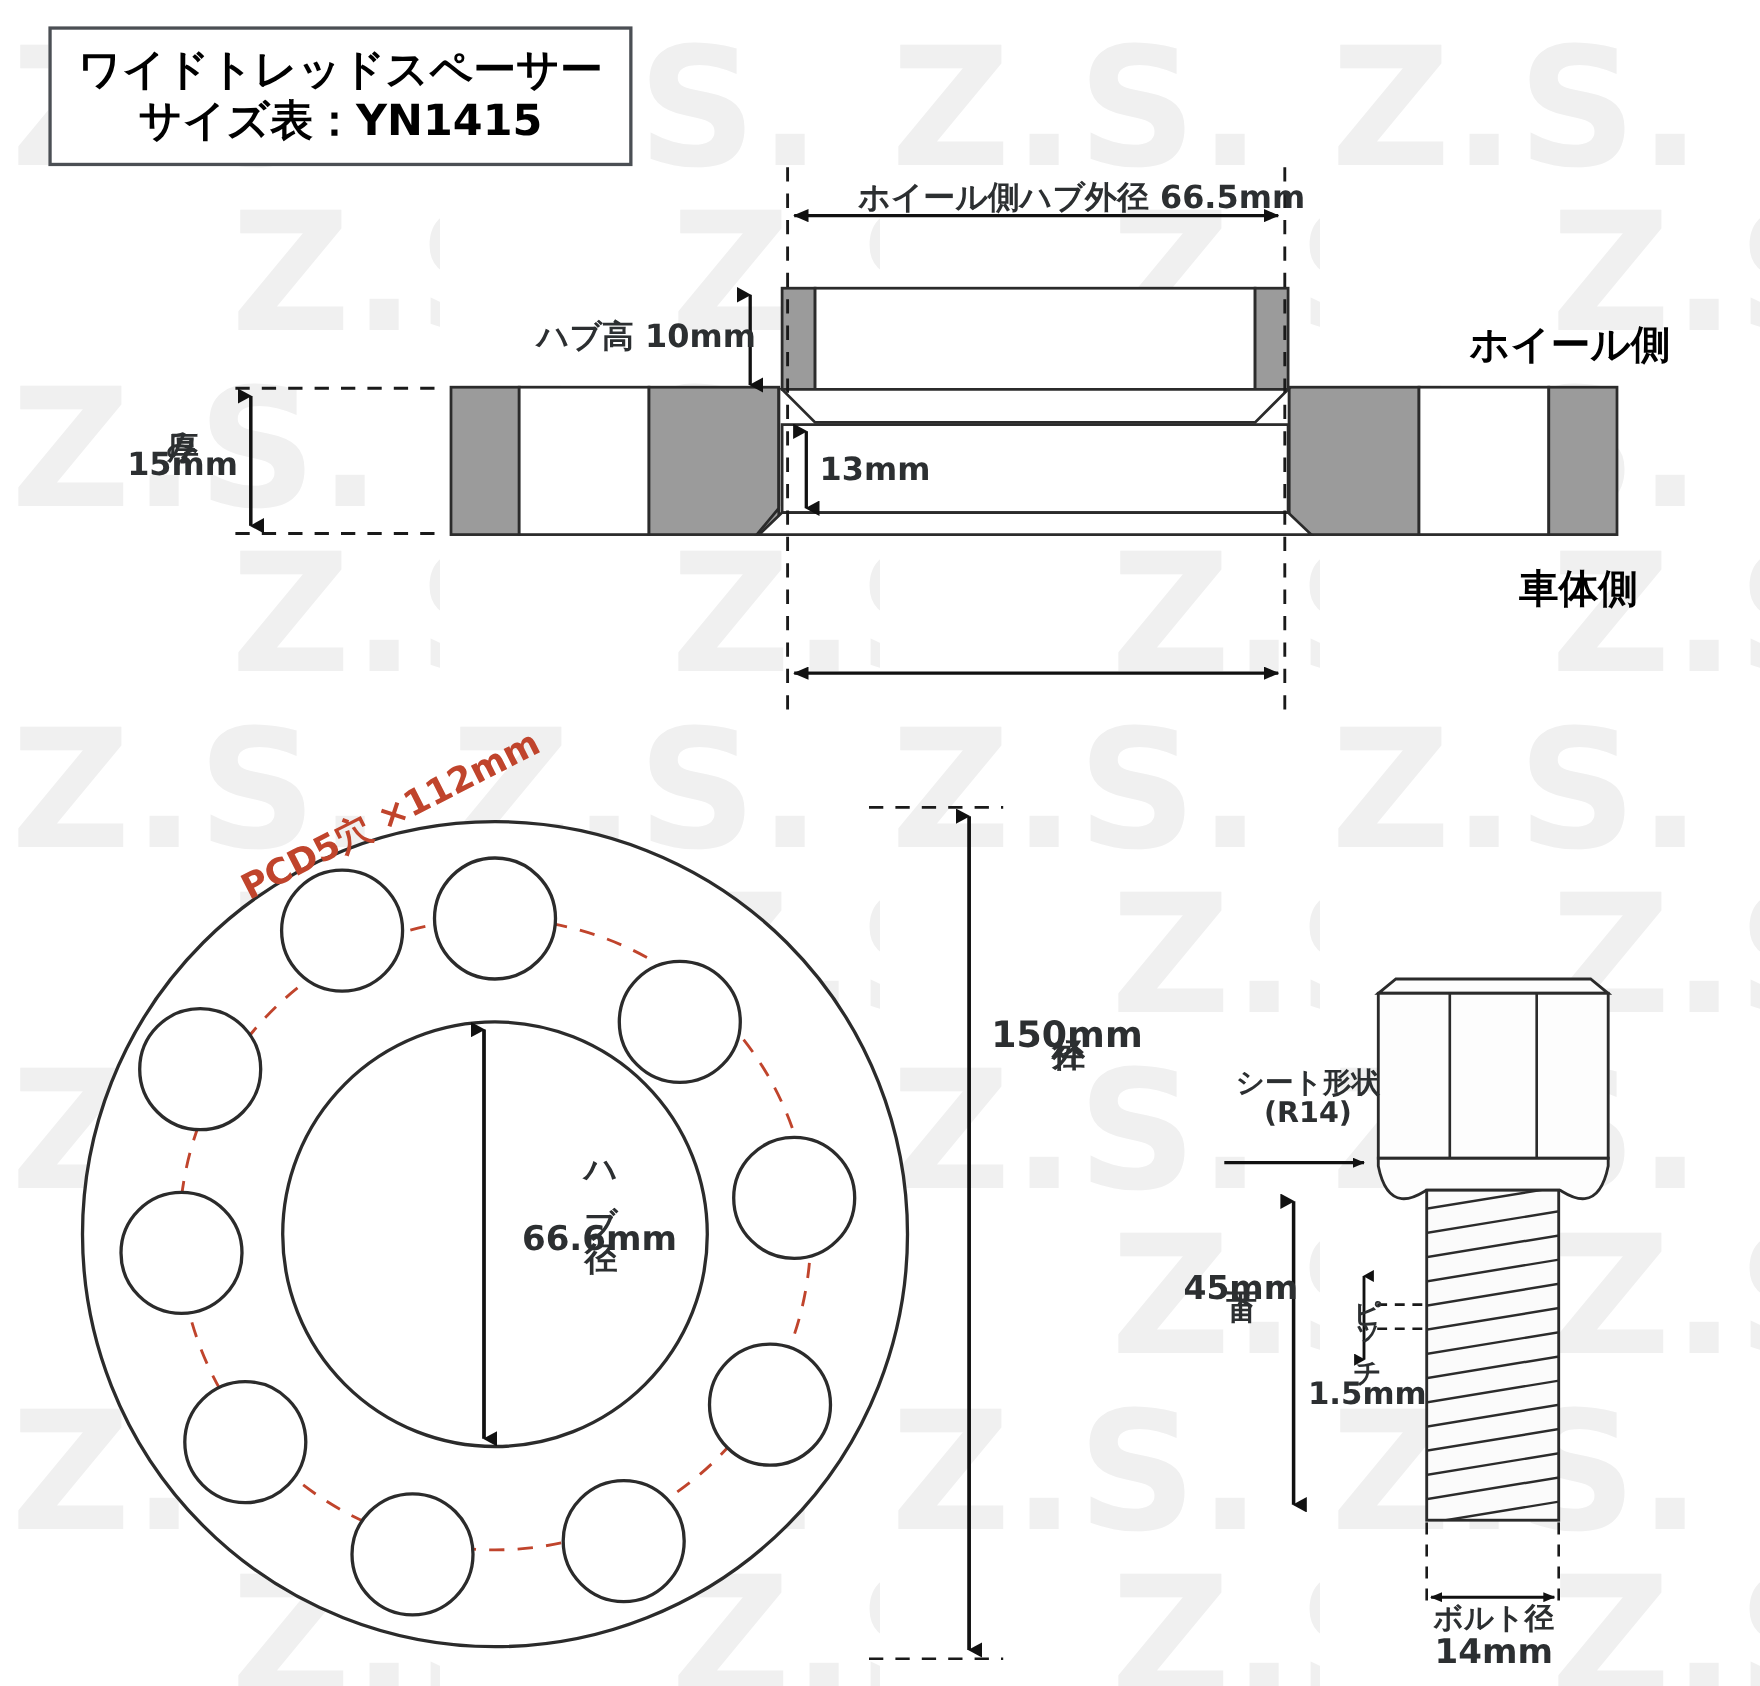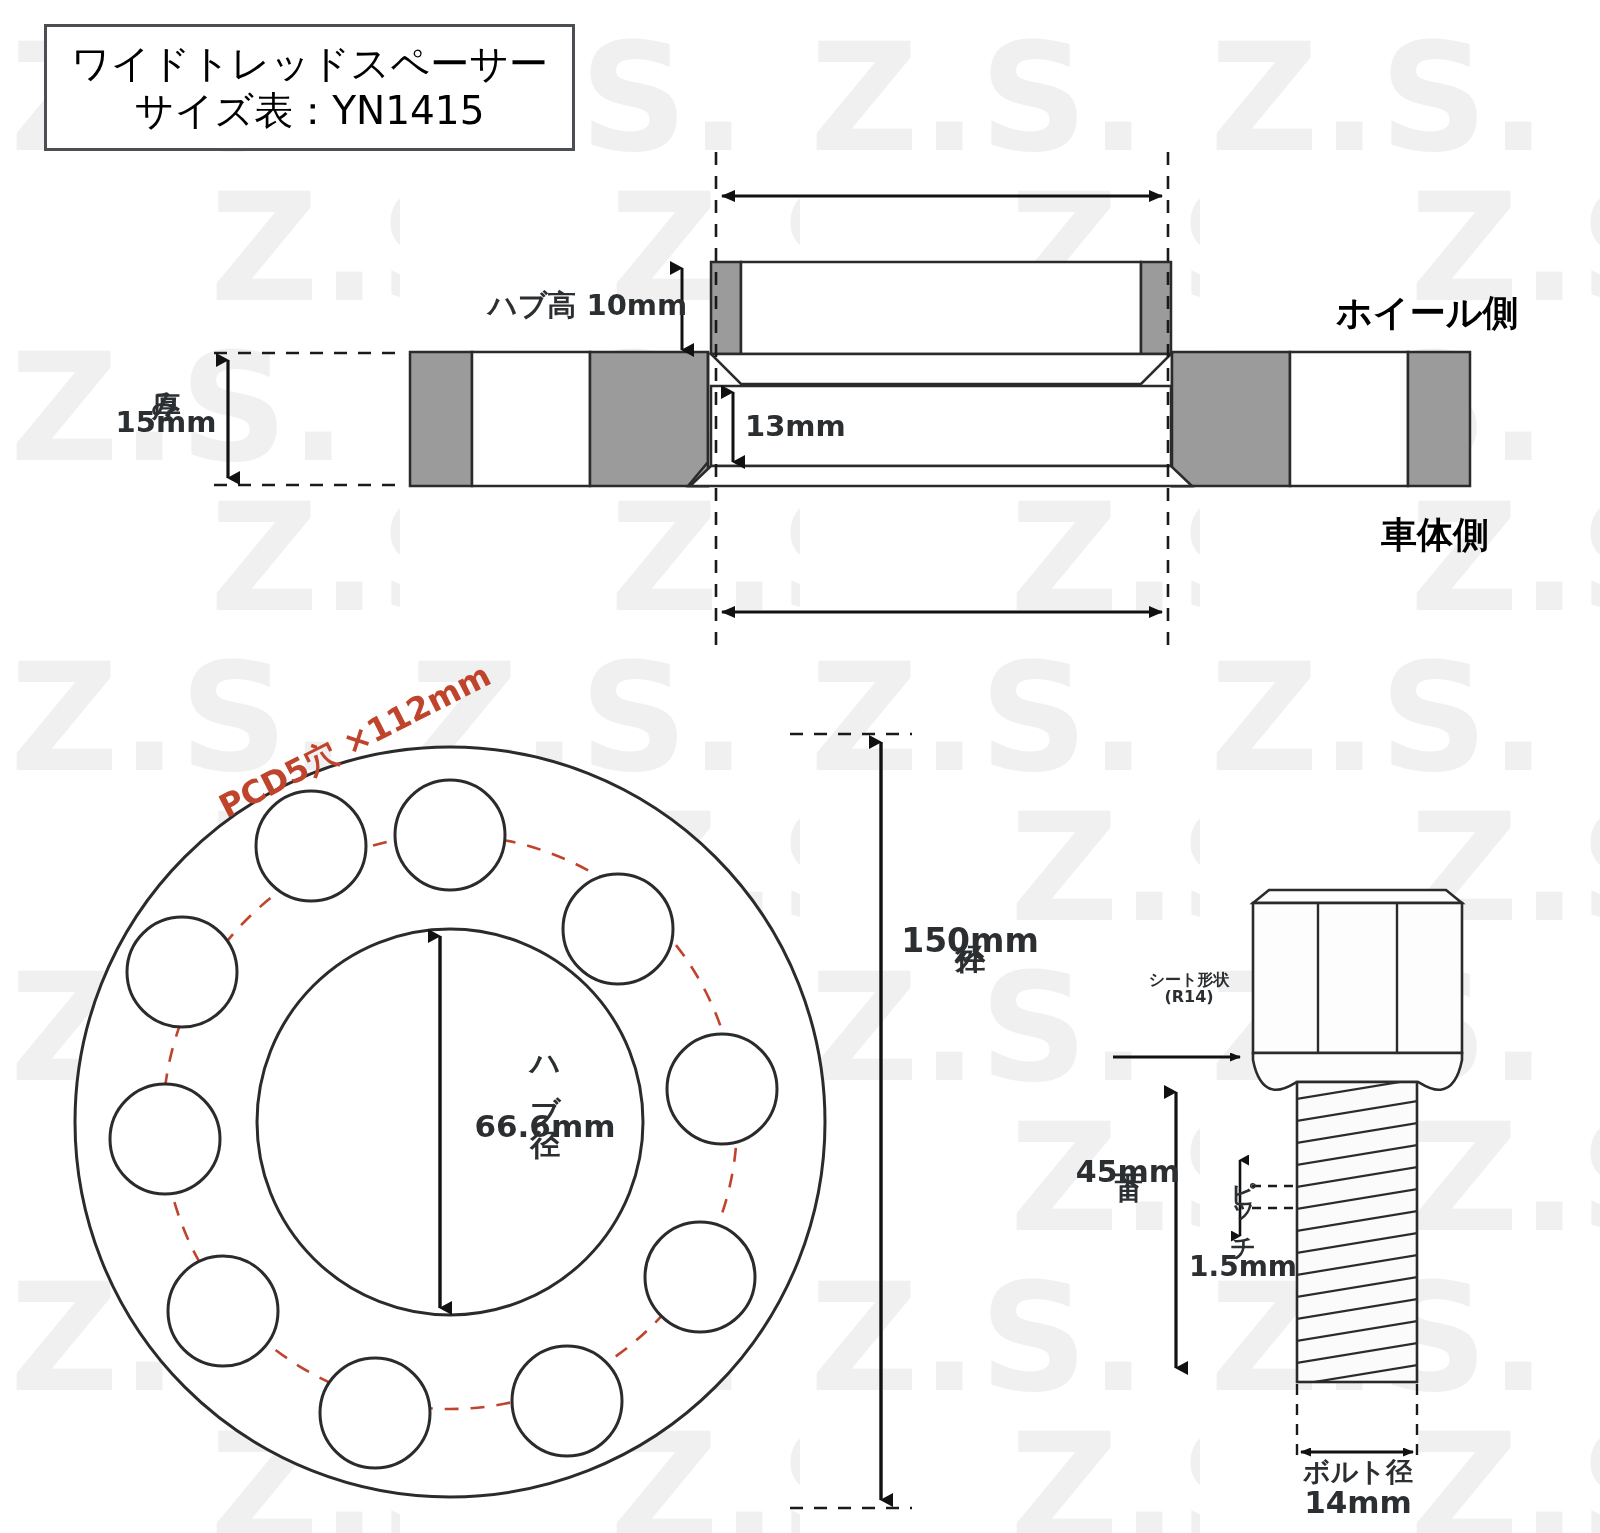--- a/index.html
+++ b/index.html
@@ -22,21 +22,21 @@
   }
 
   .title-box{
     position:absolute;left:44px;top:24px;width:531px;height:127px;
     border:3px solid #4b4f54;background:#ffffff;
     display:flex;flex-direction:column;align-items:center;justify-content:center;
     box-sizing:border-box;
   }
   .title-line{
     font-family:"DejaVu Sans","Liberation Sans",sans-serif;
-    font-weight:normal;color:#000;font-size:39px;line-height:1.18;white-space:nowrap;
+    font-weight:bold;color:#000;font-size:39px;line-height:1.18;white-space:nowrap;
   }
 
   .lbl{
     position:absolute;
     font-family:"DejaVu Sans","Liberation Sans",sans-serif;
     color:#2c2f31;white-space:pre;
   }
   .lbl.jp{font-weight:600;}
   .big{font-weight:bold;color:#000;text-align:center;}
 
@@ -194,20 +194,21 @@
       <line x1="1417" y1="1384" x2="1417" y2="1460" stroke="#1a1a1a" stroke-width="2.4" stroke-dasharray="11 9"></line>
       <line x1="1301" y1="1452" x2="1413" y2="1452" stroke="#111" stroke-width="2.8" marker-start="url(#arrLs)" marker-end="url(#arrRs)"></line>
     </g>
   </svg>
 
   <div class="title-box">
     <div class="title-line">ワイドトレッドスペーサー</div>
     <div class="title-line">サイズ表：YN1415</div>
   </div>
 
+  <div class="lbl jp" style="left:780px;top:160px;font-size:29px;">ホイール側ハブ外径 66.5mm</div>
 
   <div class="lbl jp" style="left:488px;top:286px;font-size:29px;">ハブ高 10mm</div>
 
   <div class="lbl jp stackc" style="left:118px;top:372px;font-size:29px;width:96px;">
     <span class="vert">厚み</span>
     <span style="margin-top:2px;">15mm</span>
   </div>
 
   <div class="lbl jp" style="left:745px;top:409px;font-size:29px;">13mm</div>
 
@@ -223,21 +224,21 @@
     <span class="vert">ハブ径</span>
     <span style="margin-top:4px;font-size:31px;">66.6mm</span>
   </div>
 
   <div class="lbl jp stackc" style="left:900px;top:920px;font-size:30px;width:140px;">
     <span class="vert">外径</span>
     <span style="margin-top:4px;font-size:33px;">150mm</span>
   </div>
 
 
-  <div class="lbl jp stackc" style="left:1104px;top:972px;font-size:16px;width:170px;">
+  <div class="lbl jp stackc" style="left:1104px;top:972px;font-size:26px;width:170px;">
     <span>シート形状</span>
     <span>(R14)</span>
   </div>
 
   <div class="lbl jp stackc" style="left:1074px;top:1152px;font-size:28px;width:108px;">
     <span class="vert">首下</span>
     <span style="margin-top:4px;font-size:30px;">45mm</span>
   </div>
 
   <div class="lbl jp stackc" style="left:1192px;top:1162px;font-size:25px;width:102px;">

